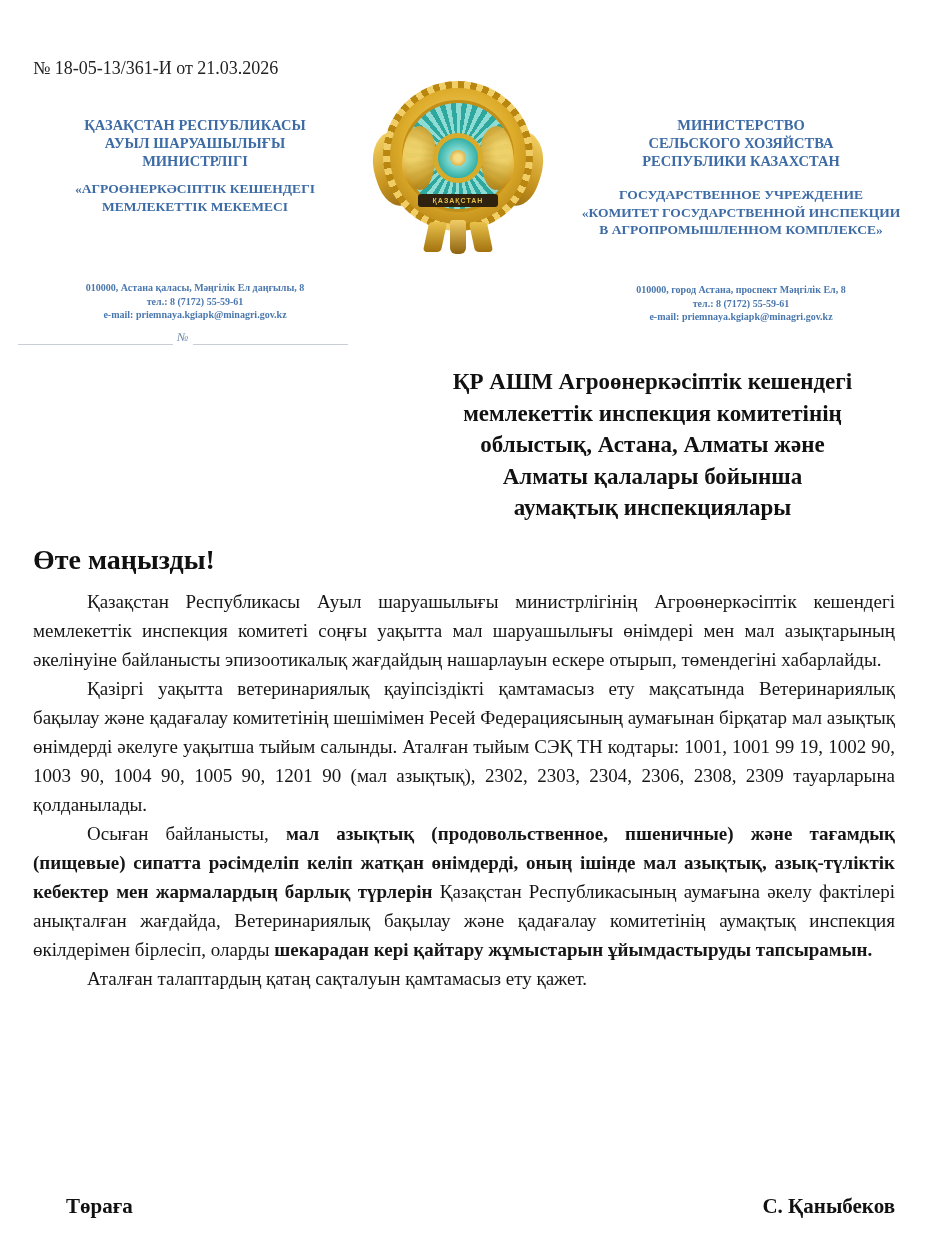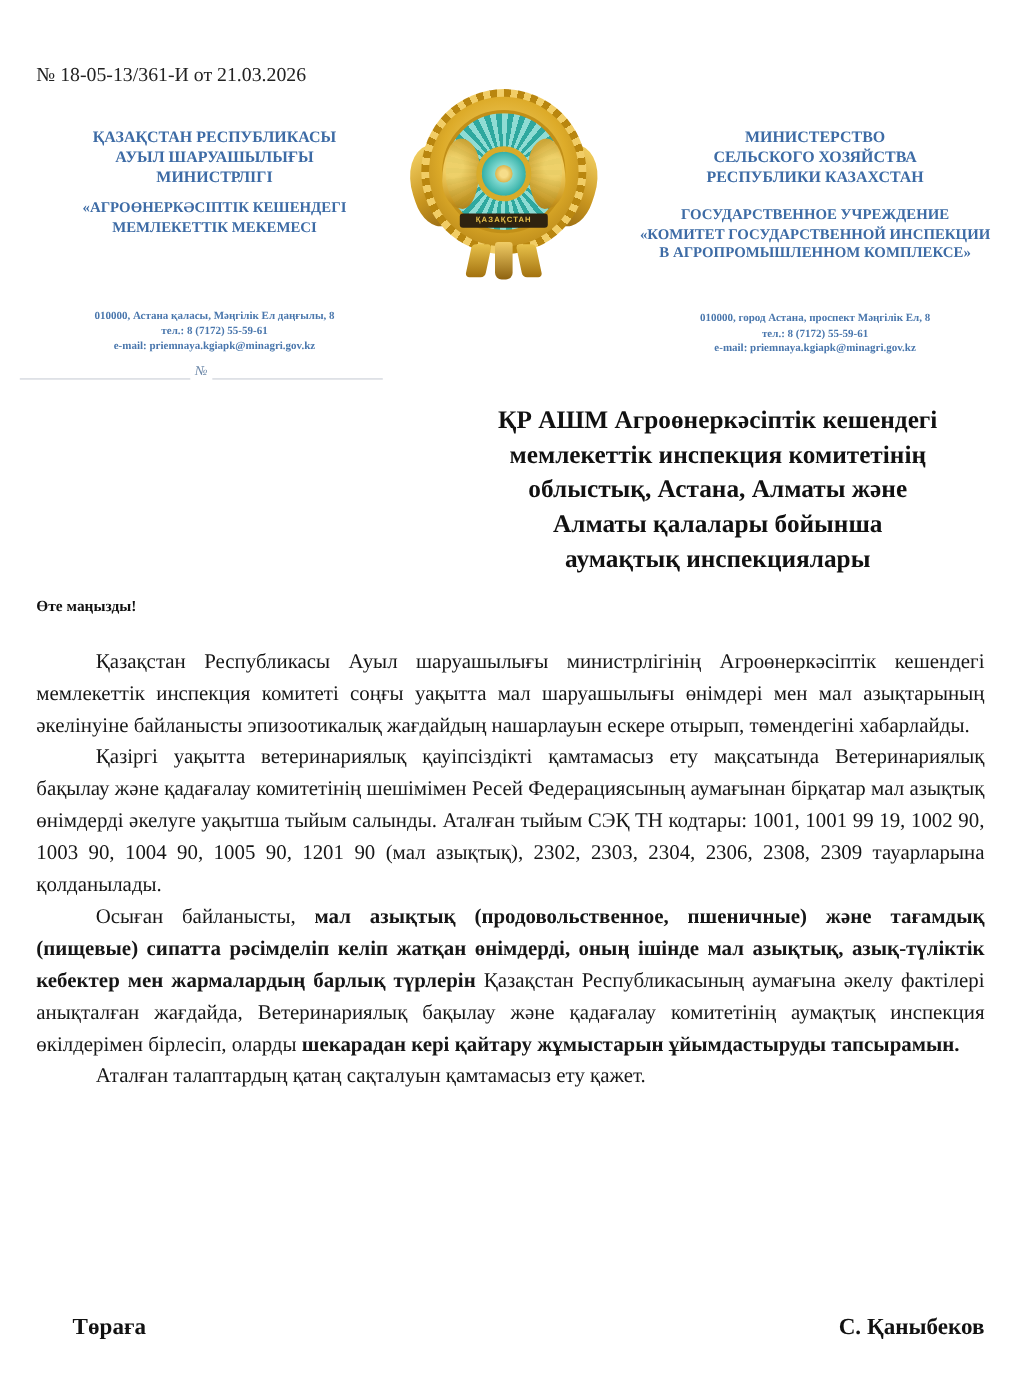--- a/index.html
+++ b/index.html
@@ -72,21 +72,21 @@
   .em-leg-left { left:50px; transform:skewX(-12deg); }
   .em-leg-right { left:96px; transform:skewX(12deg); }
   .em-tassel { position:absolute; left:74px; top:140px; width:16px; height:34px;
     background:linear-gradient(#f1cd66,#8f6310); border-radius:3px 3px 6px 6px; }
   
   .recipient { position:absolute; left:400px; top:328px; width:505px;
     font-weight:bold; font-size:23px; color:#111; }
   .recipient .line { line-height:31.5px; white-space:nowrap;text-align:center; }
   
   .importance { position:absolute; left:33px; top:506px;
-    font-weight:bold; font-size:14px; color:#111; }
+    font-weight:bold; font-size:28px; color:#111; }
   
   .body-text { position:absolute; left:33px; top:549px; width:862px;
     font-size:19px; line-height:29px; text-align:justify; color:#161616; }
   .body-text p { margin:0; text-indent:54px; }
   
   .sign-row { position:absolute; left:33px; top:1156px; width:862px;
     display:flex; justify-content:space-between; align-items:baseline;
     font-weight:bold; font-size:21px; color:#111; }
   .sign-title { margin-left:33px; }
   

